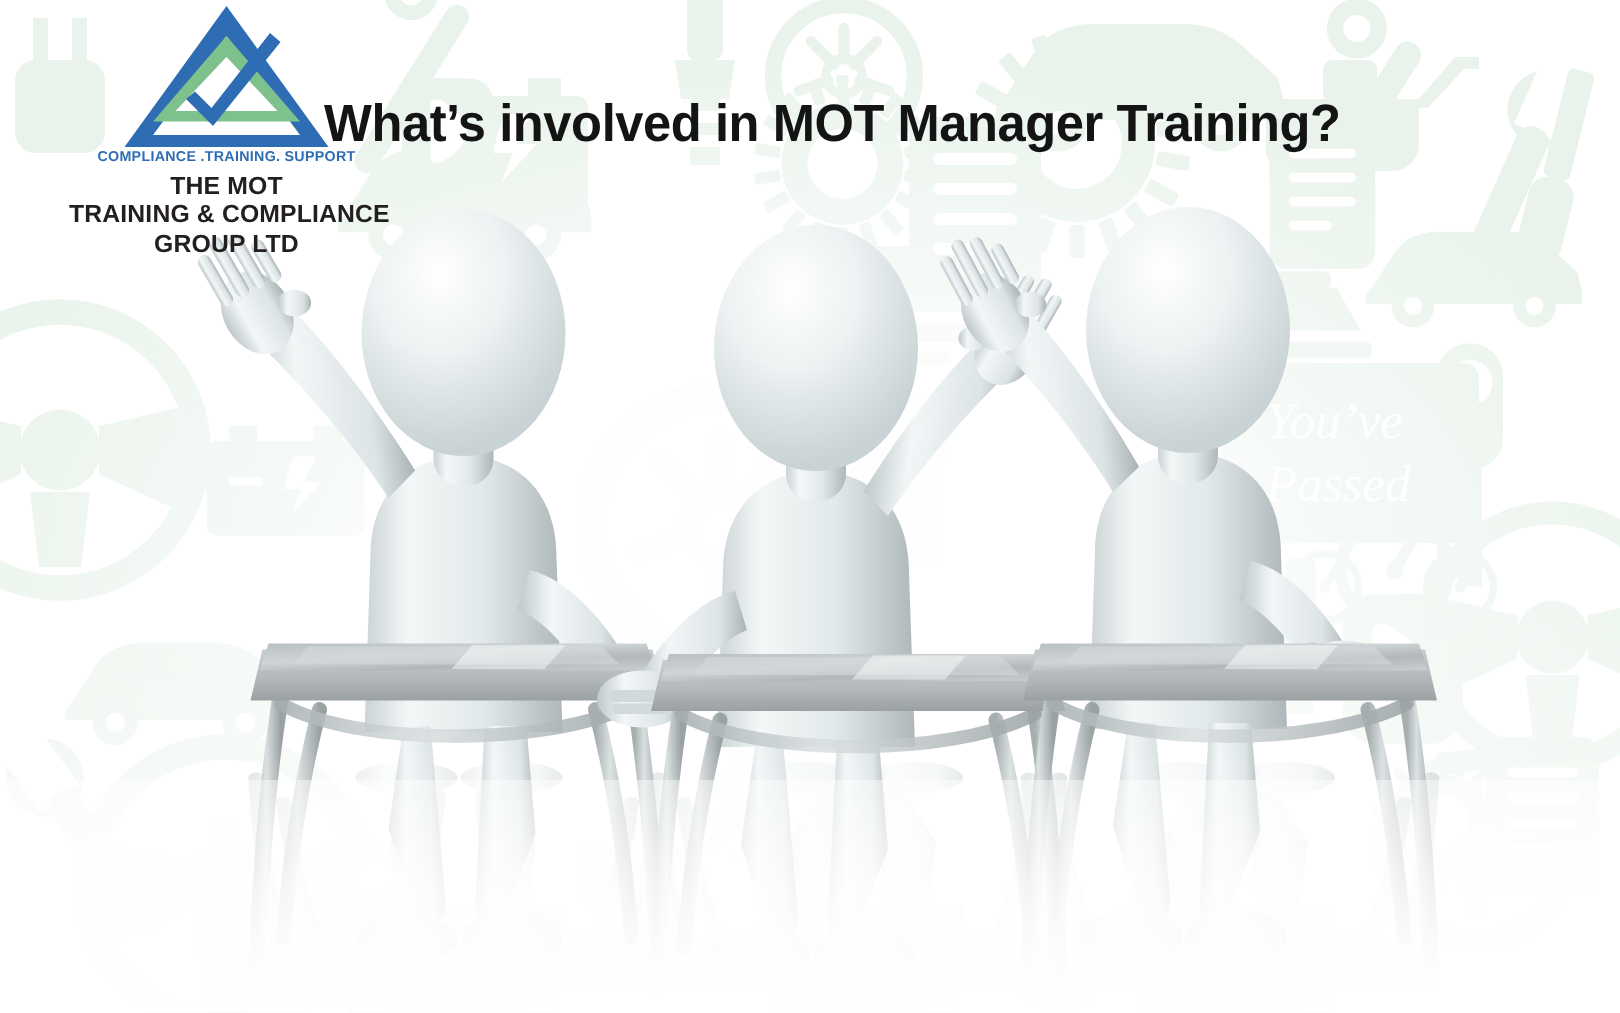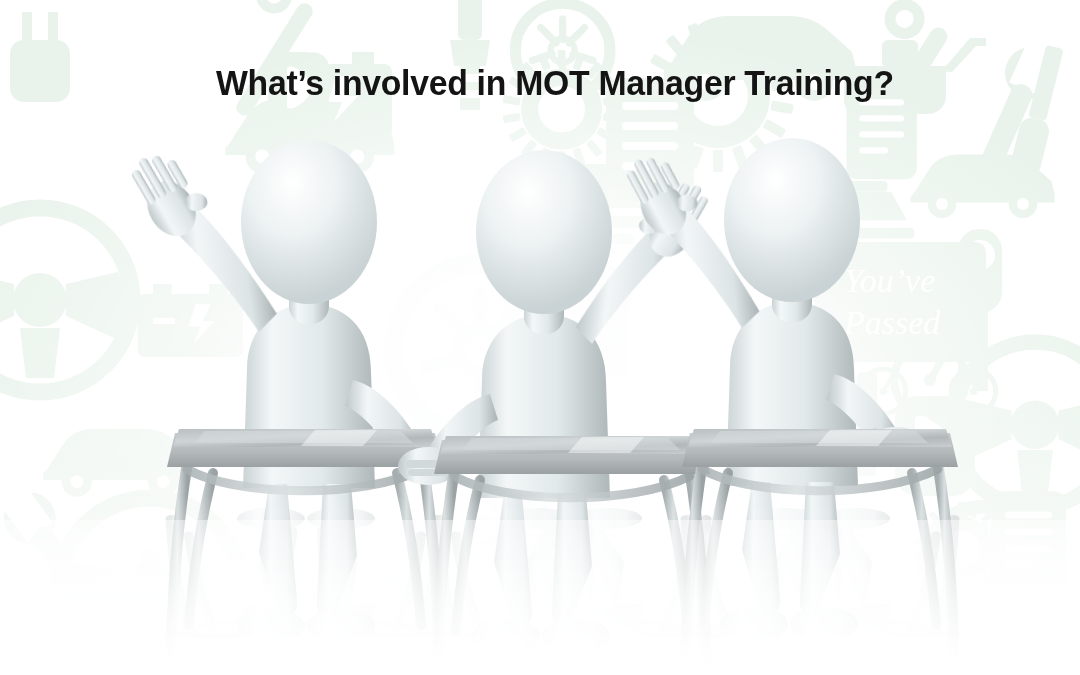--- a/index.html
+++ b/index.html
@@ -468,16 +468,34 @@
         </g>
         <use href="#desk" transform="translate(820,455)"></use>
       </g>
 
       <rect x="0" y="520" width="1080" height="155" fill="url(#reflFade)"></rect>
     </svg>
   </div>
 
   <div class="floor-fade"></div>
 
+  <div class="logo">
+    <svg class="logo-mark" width="140" height="100" viewBox="0 0 140 100" xmlns="http://www.w3.org/2000/svg">
+
+      <path d="M70 2 L138 96 L2 96 Z
+               M70 22 L119 88 L21 88 Z" fill="#2E6DB4" fill-rule="evenodd"></path>
+
+      <path d="M70 22 L119 79 L21 79 Z
+               M70 36 L104 72 L36 72 Z" fill="#7FC18C" fill-rule="evenodd"></path>
+
+      <path d="M49 59 L60 70 L99 20 L106 26 L61 82 L43 64 Z" fill="#2E6DB4"></path>
+    </svg>
+    <div class="logo-tagline">COMPLIANCE .TRAINING. SUPPORT</div>
+    <div class="logo-name">
+      <div>THE MOT</div>
+      <div>TRAINING &amp; COMPLIANCE</div>
+      <div>GROUP LTD</div>
+    </div>
+  </div>
 
   <h1 class="headline">What’s involved in MOT Manager Training?</h1>
 
 </div>
 
 </body></html>

